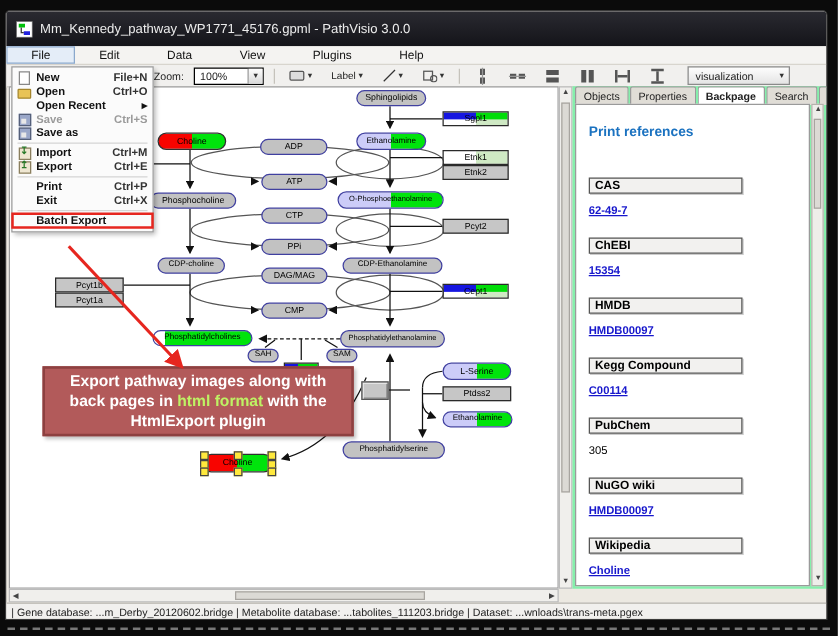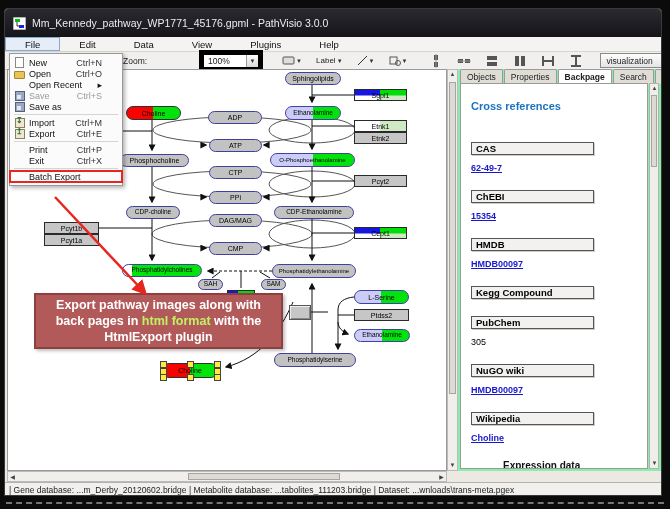--- a/index.html
+++ b/index.html
@@ -11,21 +11,21 @@
   .titlebar{position:absolute;left:0;top:0;right:0;height:28px;background:linear-gradient(#2a2a31,#141419);
             display:flex;align-items:center;padding-left:8px;color:#ececec;font-size:10.5px;gap:6px;}
   
   .menubar{position:absolute;left:0;top:28px;right:0;height:14px;background:#f4f3f1;border-bottom:1px solid #d8d5ce;
            display:flex;align-items:stretch;font-size:9.5px;color:#111;}
   .mb-item{padding:1px 19px;display:flex;align-items:center;}
   .mb-item.active{border:1px solid #8aa8cc;background:#e4edf8;}
   
   .toolbar{position:absolute;left:0;top:43px;right:0;height:17px;background:#f1f0ee;border-bottom:1px solid #c9c6bf;
            display:flex;align-items:center;font-size:8.5px;color:#222;gap:8px;padding-left:118px;}
-  .combo{display:flex;align-items:center;border:5px solid #000000;background:#fff;height:12px;margin-left:44px;}
+  .combo{display:flex;align-items:center;border:1px solid #000000;background:#fff;height:12px;}
   .combo .val{padding:0 4px;min-width:34px;}
   .combo .drop{width:11px;height:100%;background:linear-gradient(#fdfdfd,#d9d9d9);border-left:1px solid #9a9a9a;
                display:flex;align-items:center;justify-content:center;font-size:6px;color:#333;}
   .tb-sep{width:1px;height:12px;background:#c5c2bb;}
   .tb-btn{display:flex;align-items:center;gap:1px;padding:1px 2px;border:1px solid transparent;}
   .tb-caret{font-size:6px;color:#333;}
   .vis-combo{margin-left:6px;border:1px solid #8a8a8a;background:linear-gradient(#fdfdfd,#e4e4e4);
              height:13px;display:flex;align-items:center;}
   .vis-combo .val{padding:0 5px;min-width:58px;}
   
@@ -71,21 +71,21 @@
   #edges{position:absolute;left:0;top:0;z-index:1;}
   
   .callout{position:absolute;left:26px;top:223px;width:249px;height:56px;background:#b25a5a;border:2px solid #8d4040;
            box-sizing:border-box;z-index:20;color:#fff;font-weight:bold;font-size:12.5px;line-height:1.3;
            display:flex;align-items:center;justify-content:center;text-align:center;padding:2px 6px;
            box-shadow:2px 2px 3px rgba(0,0,0,.25);}
   .callout .hl{color:#bef264;}
   
   .filemenu{position:absolute;left:4px;top:44px;width:112px;background:#fbfbfb;border:1px solid #9a9a9a;
             box-shadow:2px 2px 4px rgba(0,0,0,.3);z-index:40;padding:3px 0;font-size:9px;color:#111;}
-  .fm-row{display:flex;align-items:center;height:11px;padding:0 20px 0 4px;gap:4px;}
+  .fm-row{display:flex;align-items:flex-start;height:11px;padding:0 4px 0 4px;gap:4px;font-weight:bold;}
   .fm-row .lbl{flex:0 0 auto;}
   .fm-row .spacer{flex:1;}
   .fm-row .sc{color:#333;}
   .fm-row.disabled{color:#9a9a9a;}
   .fm-row.disabled .sc{color:#9a9a9a;}
   .fm-row.boxed{outline:2px solid #e6261f;outline-offset:-1px;}
   .fm-sep{height:1px;background:#d5d5d5;margin:2px 4px;}
   .ic{width:11px;height:11px;flex:0 0 11px;position:relative;display:inline-block;}
   .ic-new::before{content:"";position:absolute;left:1px;top:0;width:7px;height:9px;background:#fff;border:1px solid #888;}
   .ic-open::before{content:"";position:absolute;left:0;top:3px;width:9px;height:6px;background:#e8c356;border:1px solid #a5862c;border-radius:1px;}
@@ -360,36 +360,37 @@
 
     <div class="sidebar">
       <div class="side-tabs" id="side-tabs">
           <div class="tab">Objects</div>
           <div class="tab">Properties</div>
           <div class="tab active">Backpage</div>
           <div class="tab">Search</div>
           <div class="tab">Legend</div>
         </div>
       <div class="side-content">
-        <div class="xref-heading first">Cross references</div>
+        <div class="xref-heading first">Print references</div>
         <div id="crossrefs">
             <div class="xref-section">
               <div class="xref-header">CAS</div>
               <div class="xref-value link">62-49-7</div>
             </div>
             <div class="xref-section">
               <div class="xref-header">ChEBI</div>
               <div class="xref-value link">15354</div>
             </div>
             <div class="xref-section">
               <div class="xref-header">HMDB</div>
               <div class="xref-value link">HMDB00097</div>
             </div>
             <div class="xref-section">
               <div class="xref-header">Kegg Compound</div>
+              <div class="xref-value link">C00114</div>
             </div>
             <div class="xref-section">
               <div class="xref-header">PubChem</div>
               <div class="xref-value">305</div>
             </div>
             <div class="xref-section">
               <div class="xref-header">NuGO wiki</div>
               <div class="xref-value link">HMDB00097</div>
             </div>
             <div class="xref-section">
@@ -412,21 +413,21 @@
       <span class="sb-arrow" style="right:0;top:1px">▶</span>
     </div>
 
     <div class="statusbar">| Gene database: ...m_Derby_20120602.bridge | Metabolite database: ...tabolites_111203.bridge | Dataset: ...wnloads\trans-meta.pgex</div>
 
     <div class="filemenu" id="filemenu">
         <div class="fm-row">
           <span class="ic ic-new"></span>
           <span class="lbl">New</span>
           <span class="spacer"></span>
-          <span class="sc">Ctrl+N</span>
+          <span class="sc">File+N</span>
         </div>
         <div class="fm-row">
           <span class="ic ic-open"></span>
           <span class="lbl">Open</span>
           <span class="spacer"></span>
           <span class="sc">Ctrl+O</span>
         </div>
         <div class="fm-row">
           <span class="ic ic-none"></span>
           <span class="lbl">Open Recent</span>

